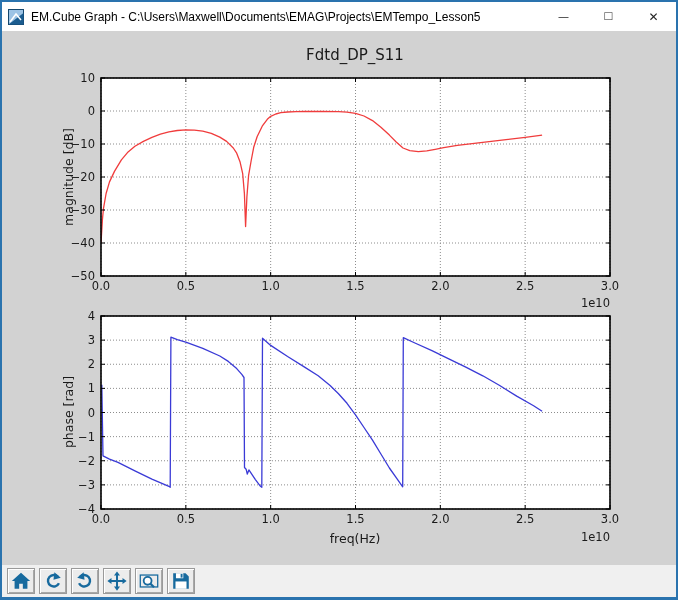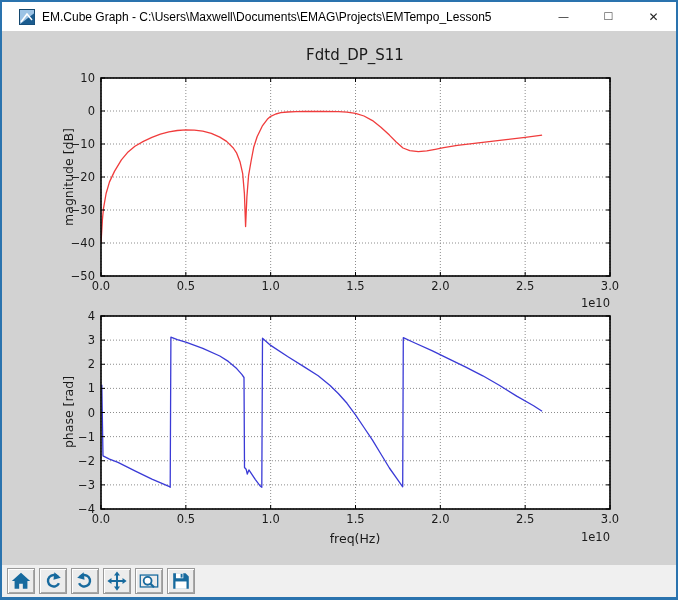--- a/index.html
+++ b/index.html
@@ -15,21 +15,21 @@
   body{width:678px;height:600px;font-family:"Liberation Sans","DejaVu Sans",sans-serif;}
   .window{
     width:678px;height:600px;
     border:2px solid var(--accent);
     border-bottom-width:3px;
     background:#ffffff;
     display:flex;flex-direction:column;
   }
   .titlebar{
     height:29px;flex:0 0 auto;background:#ffffff;
-    display:flex;align-items:center;padding-left:11px;
+    display:flex;align-items:center;
   }
   .app-icon{margin-left:6px;flex:0 0 auto;display:flex;}
   .title-text{
     margin-left:7px;font-size:12px;color:#000;flex:1 1 auto;
     white-space:nowrap;overflow:hidden;
   }
   .caption-btn{
     width:45px;height:29px;flex:0 0 auto;border:none;background:transparent;
     display:flex;align-items:center;justify-content:center;
     color:#222;padding:0;cursor:default;

